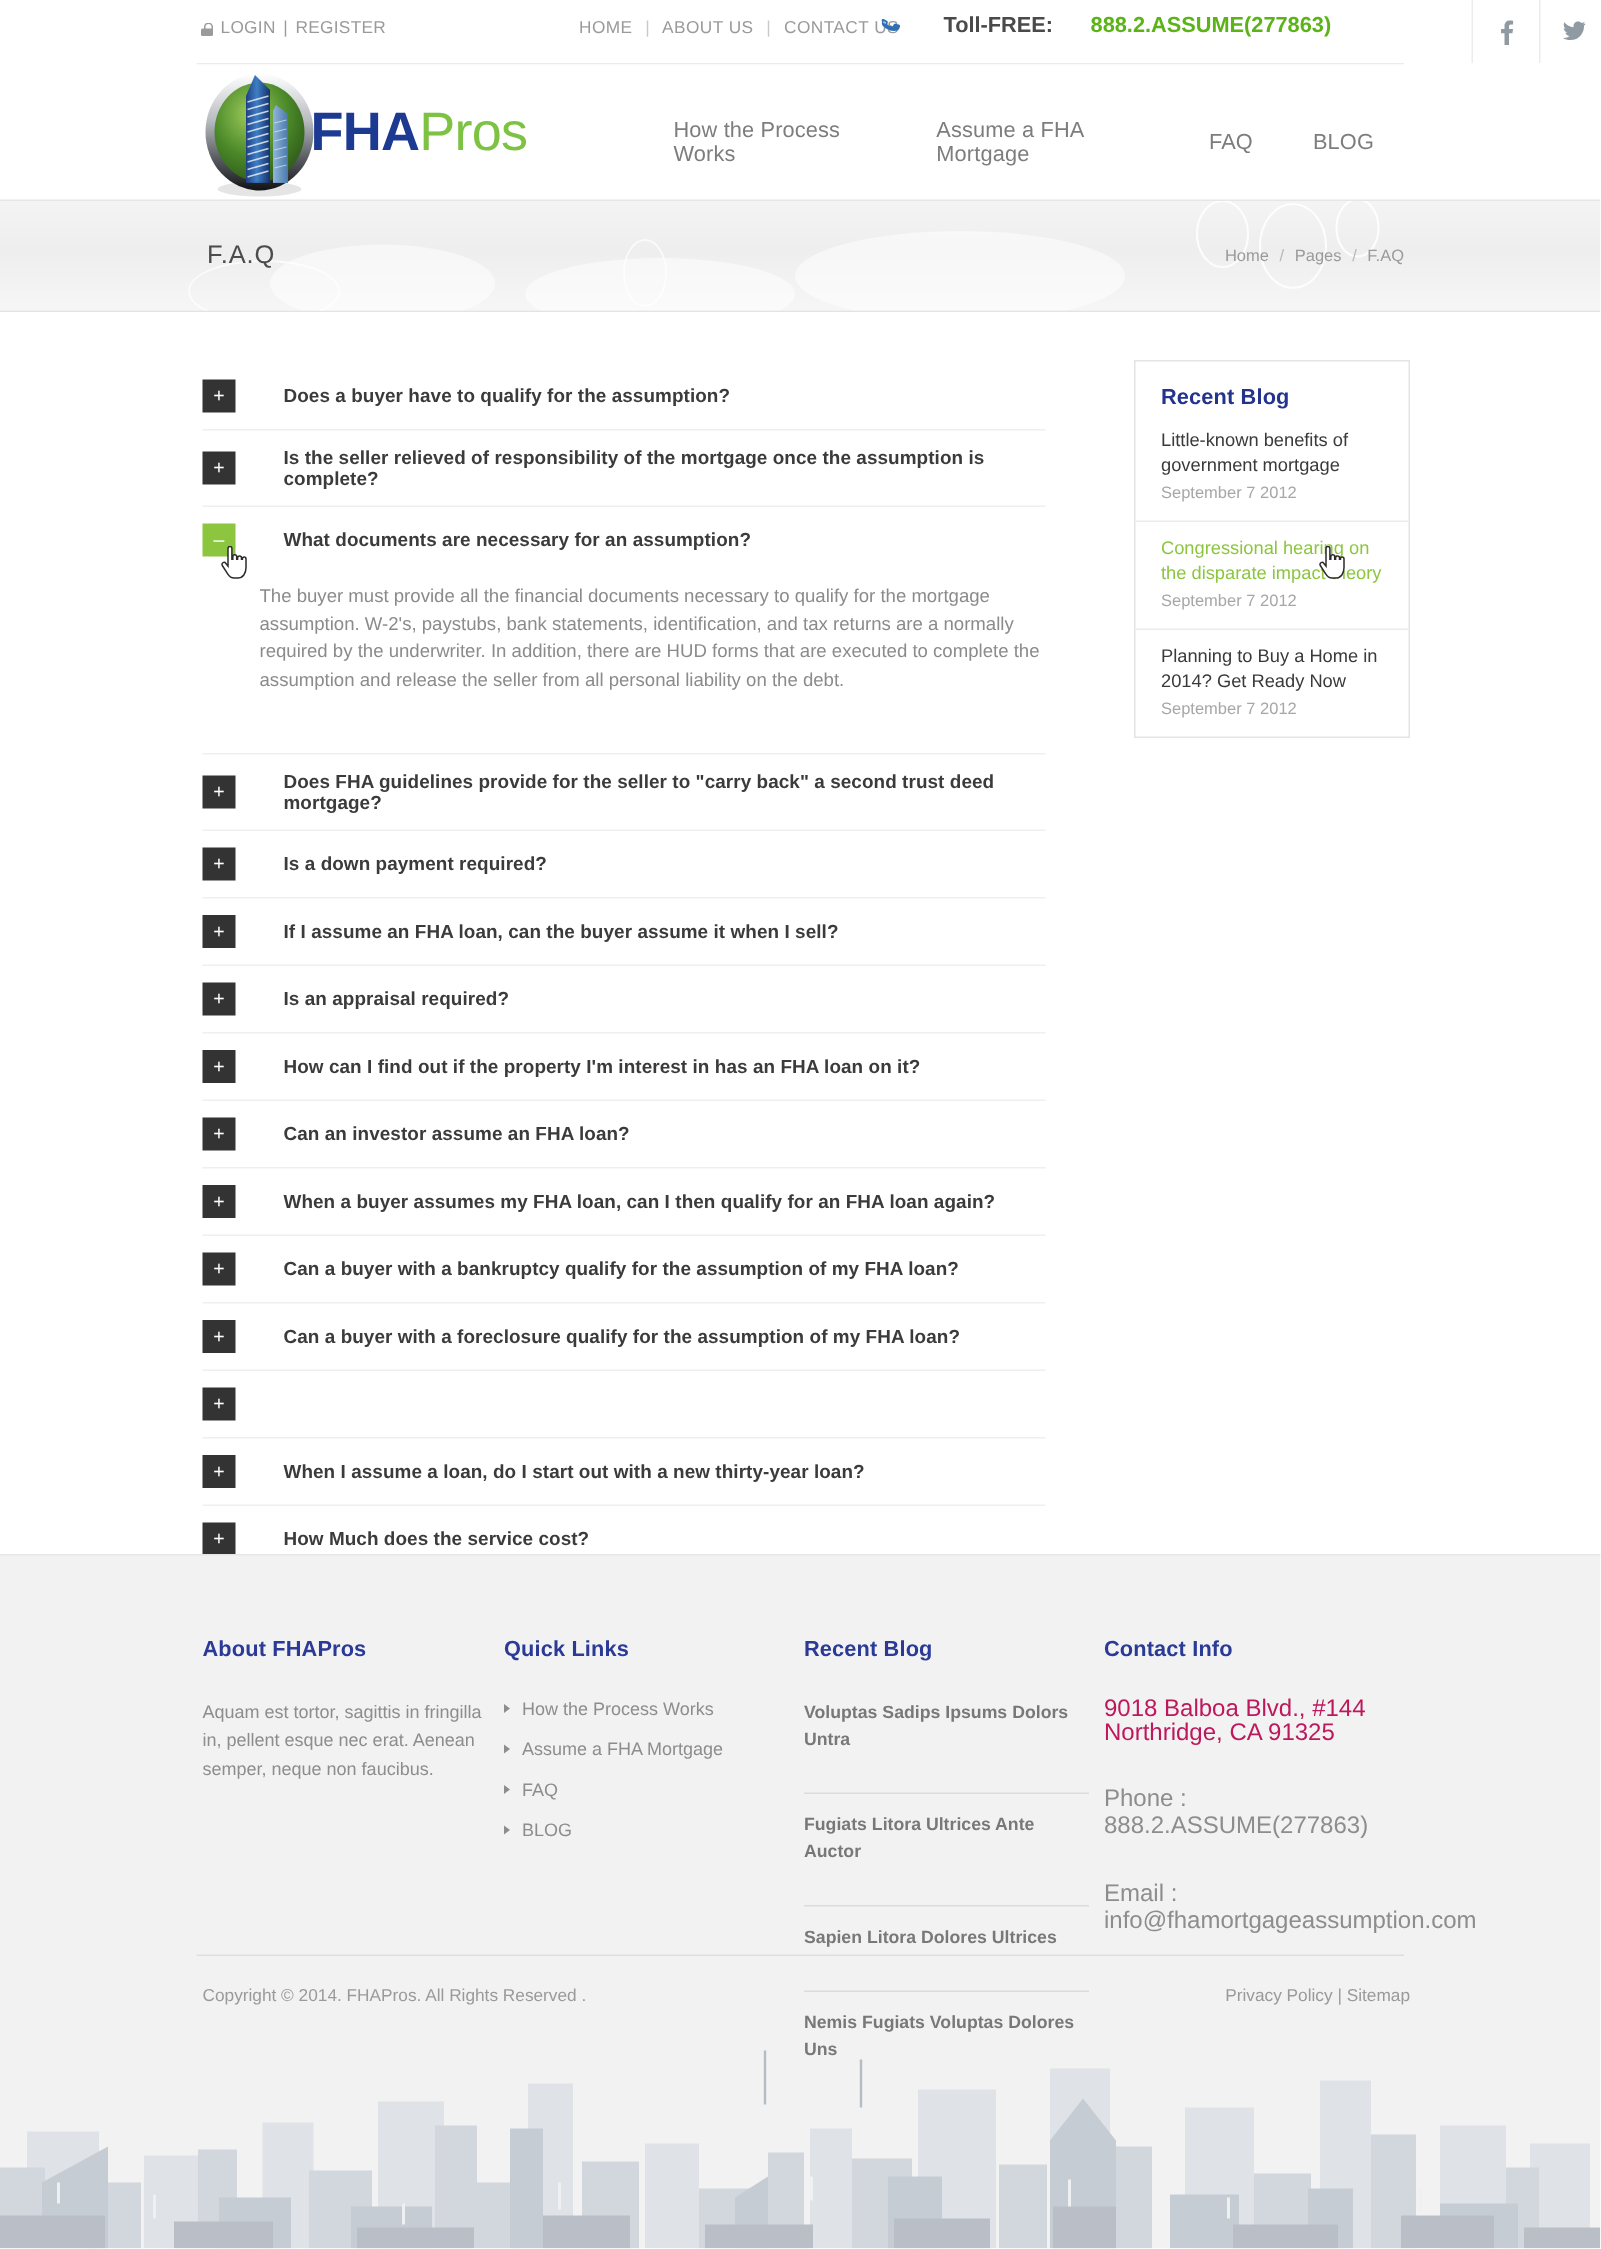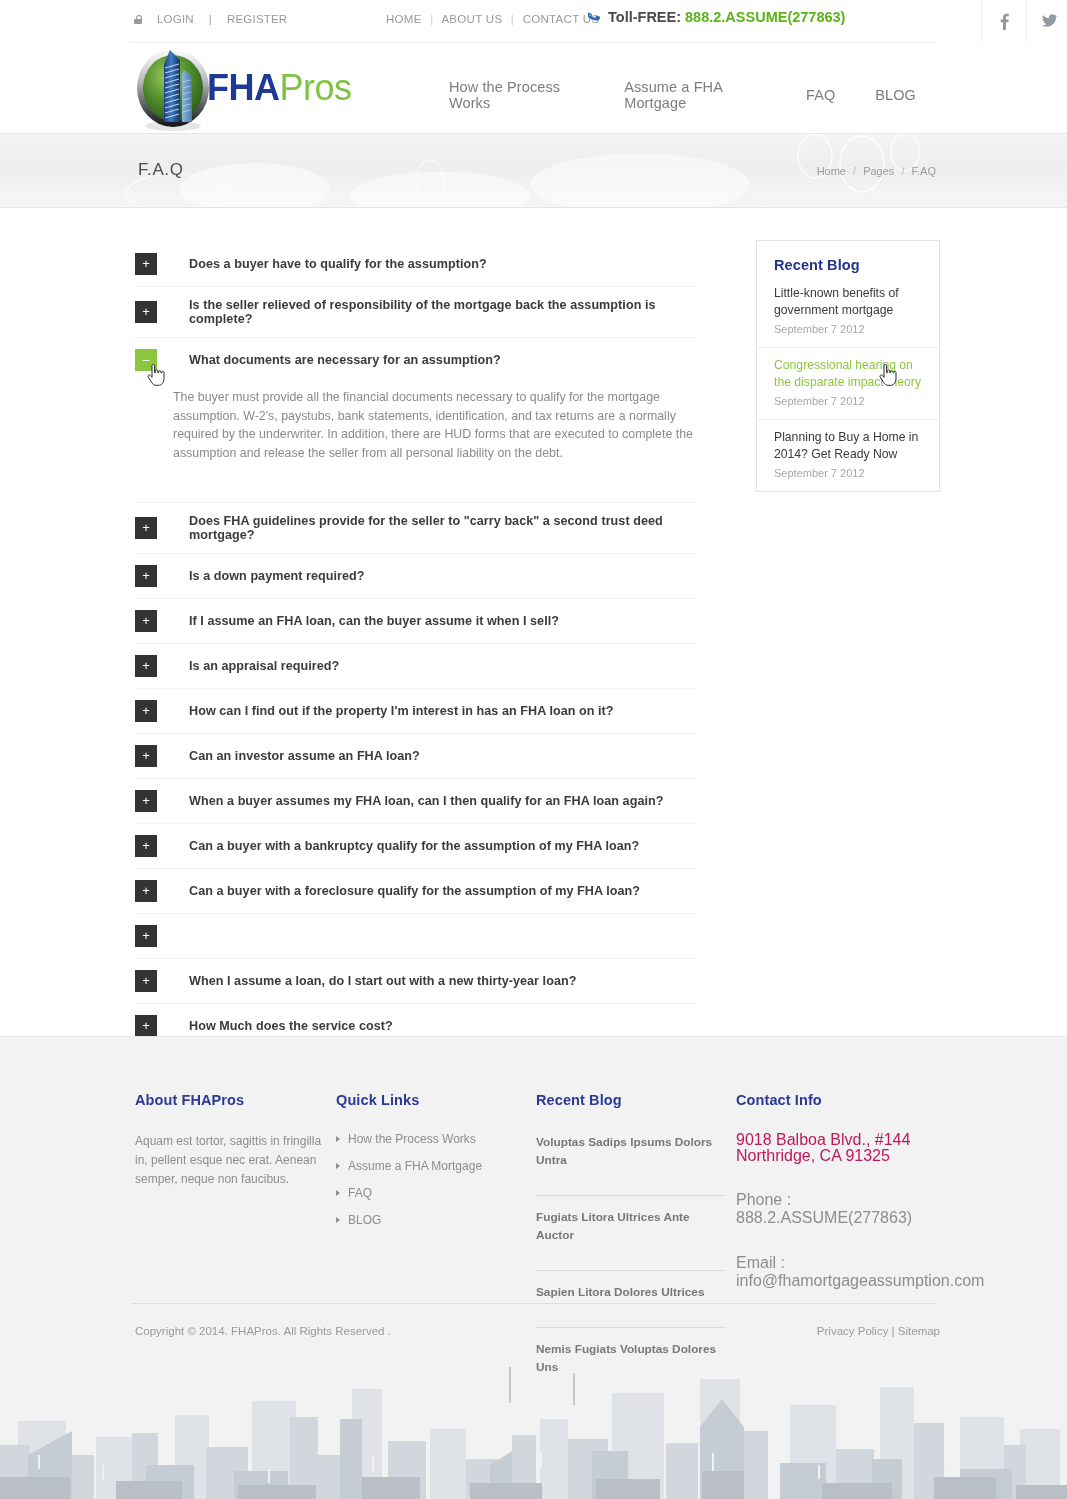--- a/index.html
+++ b/index.html
@@ -17,41 +17,41 @@
   .topbar {
     position: absolute; top: 0; left: 0; width: 1067px; height: 42px;
     background: #fff;
   }
   .topbar-inner {
     position: relative; width: 805px; margin: 0 auto; height: 42px;
   }
   .login-block {
     position: absolute; left: 3px; top: 13px;
     font-size: 11.5px; color: #9a9a9a; letter-spacing: .2px;
-    display: flex; align-items: center; gap: 15px;
+    display: flex; align-items: center; gap: 5px;
   }
   .lock-icon { display:inline-block; width: 8px; height: 10px; position: relative; }
   .lock-icon:before {
     content:''; position:absolute; left:0; bottom:0; width:8px; height:5.5px;
     background:#9a9a9a; border-radius:1px;
   }
   .lock-icon:after {
     content:''; position:absolute; left:1.6px; top:0.5px; width:4.8px; height:5px;
     border:1.4px solid #9a9a9a; border-bottom:none; border-radius:3px 3px 0 0;
   }
   .login-block a { color:#9a9a9a; text-decoration:none; }
   .top-nav {
     position: absolute; left: 255px; top: 13px;
     font-size: 11.5px; color: #9a9a9a; letter-spacing: .3px;
   }
   .top-nav a { color:#9a9a9a; text-decoration:none; }
   .top-nav .sep { color:#c9c9c9; padding: 0 5px; }
   .tollfree {
     position: absolute; left: 455px; top: 8px;
-    display:flex; align-items:center; gap:4px;
+    display:flex; align-items:center; gap:25px;
     font-size: 14.5px; font-weight: bold;
   }
   .tollfree .label { color:#4a4a4a; }
   .tollfree .num { color:#5CB317; }
   .phone-icon { width:18px; height:18px; display:block; }
   .social {
     position:absolute; right: -135px; top: 0; height: 42px; display:flex;
   }
   .social .cell {
     width: 45px; height: 42px; display:flex; align-items:center; justify-content:center;
@@ -340,21 +340,21 @@
       <div class="faq-col" id="faq-col">
           <div class="faq-item">
             <div class="faq-head">
               <span class="faq-btn">+</span>
               <span class="faq-q">Does a buyer have to qualify for the assumption?</span>
             </div>
           </div>
           <div class="faq-item">
             <div class="faq-head">
               <span class="faq-btn">+</span>
-              <span class="faq-q">Is the seller relieved of responsibility of the mortgage back the assumption is complete?</span>
+              <span class="faq-q">Is the seller relieved of responsibility of the mortgage once the assumption is complete?</span>
             </div>
           </div>
           <div class="faq-item open" style="position: relative;">
             <div class="faq-head">
               <span class="faq-btn open">–</span>
               <span class="faq-q">What documents are necessary for an assumption?</span>
             </div>
             <div class="faq-body">
               <p>The buyer must provide all the financial documents necessary to qualify for the mortgage assumption. W-2's, paystubs, bank statements, identification, and tax returns are a normally required by the underwriter. In addition, there are HUD forms that are executed to complete the assumption and release the seller from all personal liability on the debt.</p>
             </div>

